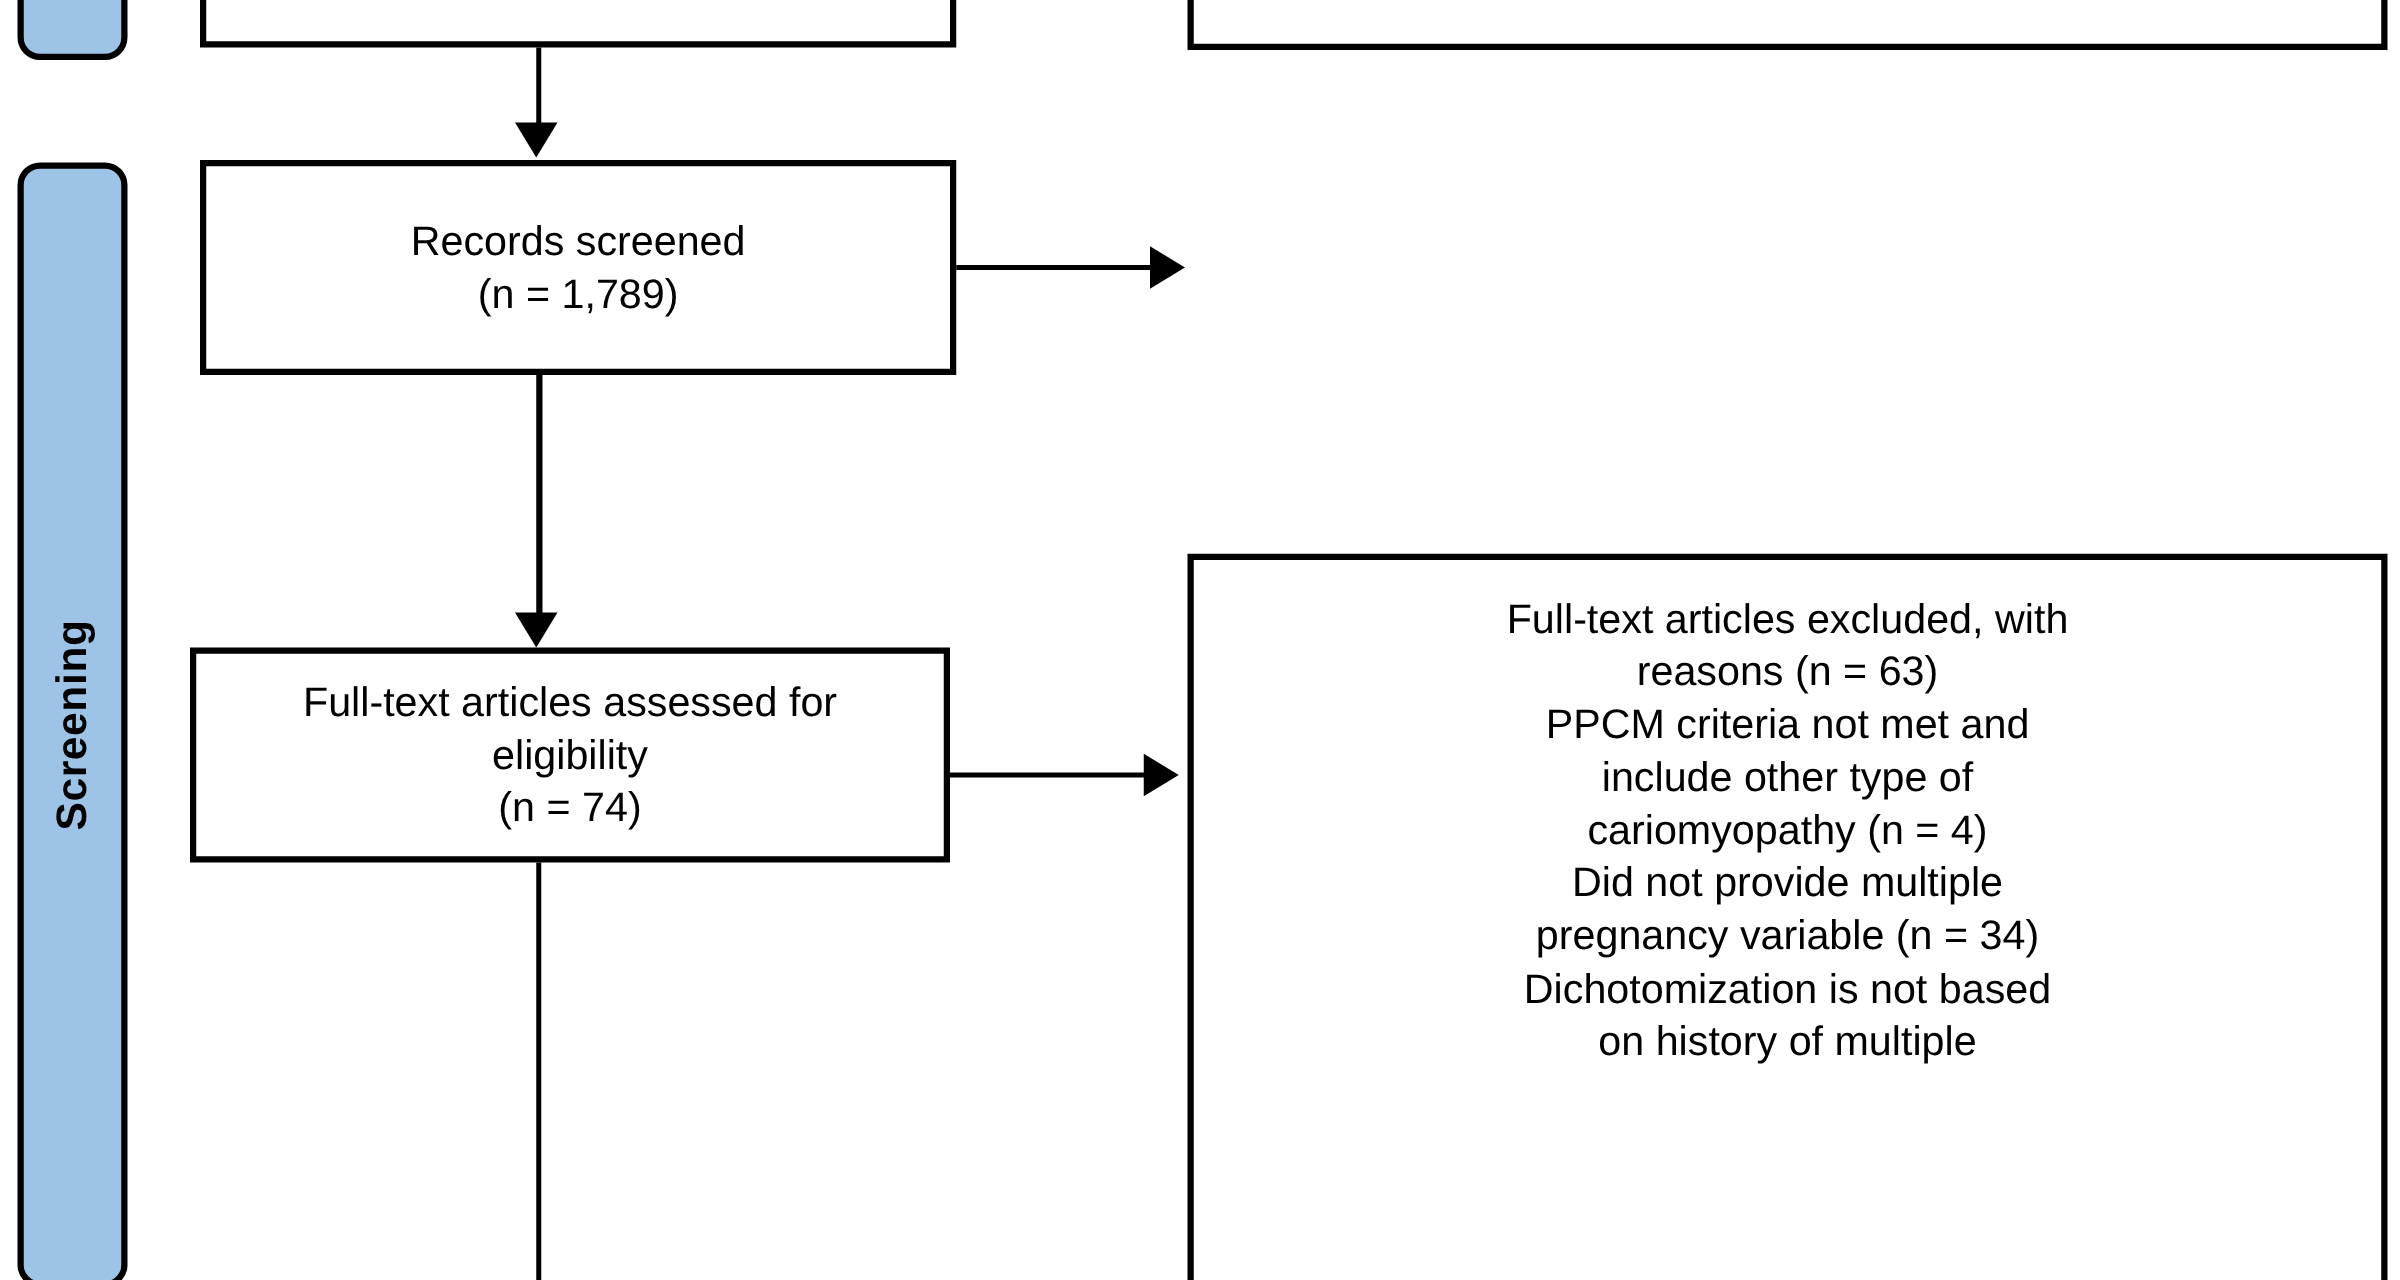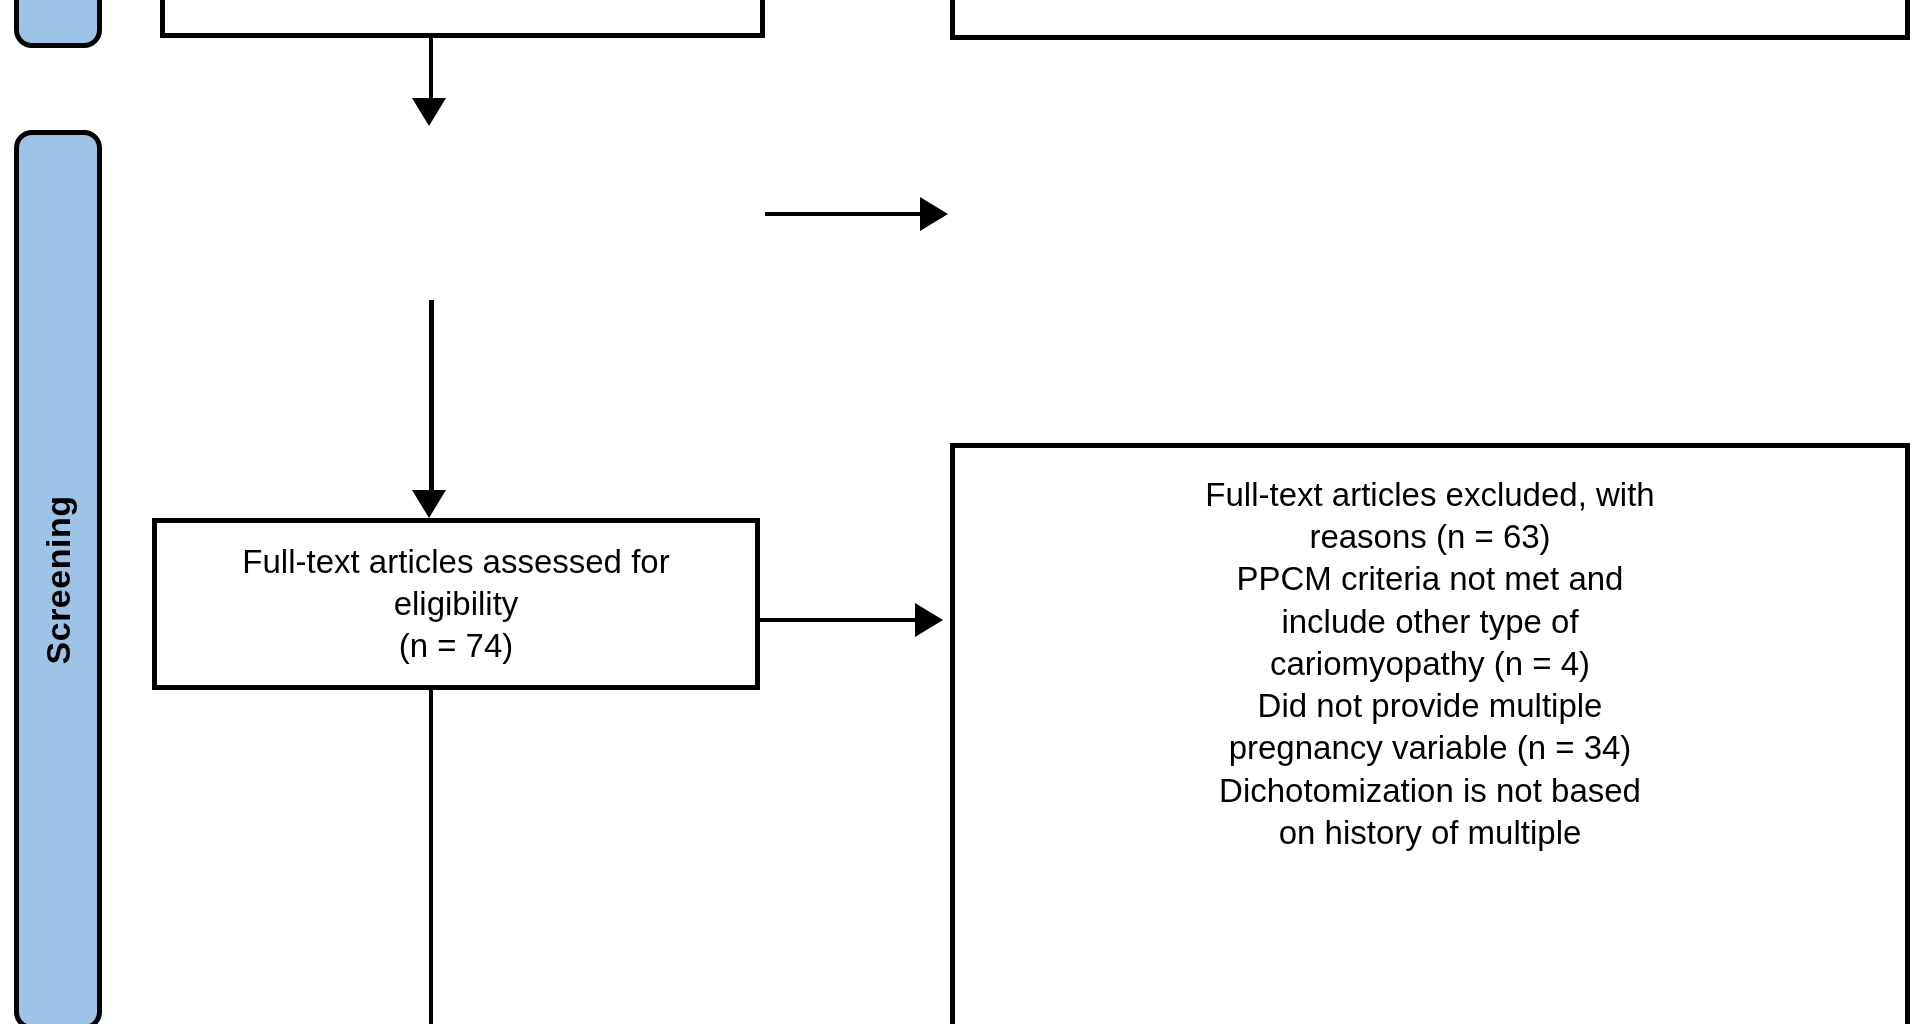--- a/index.html
+++ b/index.html
@@ -109,20 +109,24 @@
     
   </div>
 
   <div class="conn-v" style="left:429px; top:38px; height:72px;"></div>
   <div class="arrow-down" style="left:412px; top:98px;"></div>
 
   <div class="stage-band" style="left:14px; top:130px; width:88px; height:900px;">
     <span class="stage-label">Screening</span>
   </div>
 
+  <div class="flow-box" style="left:160px; top:128px; width:605px; height:172px;">
+    <span class="box-text">Records screened
+(n = 1,789)</span>
+  </div>
 
   <div class="conn-h" style="left:765px; top:212px; width:160px;"></div>
   <div class="arrow-right" style="left:920px; top:197px;"></div>
 
 
   <div class="conn-v" style="left:429px; top:300px; width:5px; height:210px;"></div>
   <div class="arrow-down" style="left:412px; top:490px;"></div>
 
   <div class="flow-box" style="left:152px; top:518px; width:608px; height:172px;">
     <span class="box-text">Full-text articles assessed for

